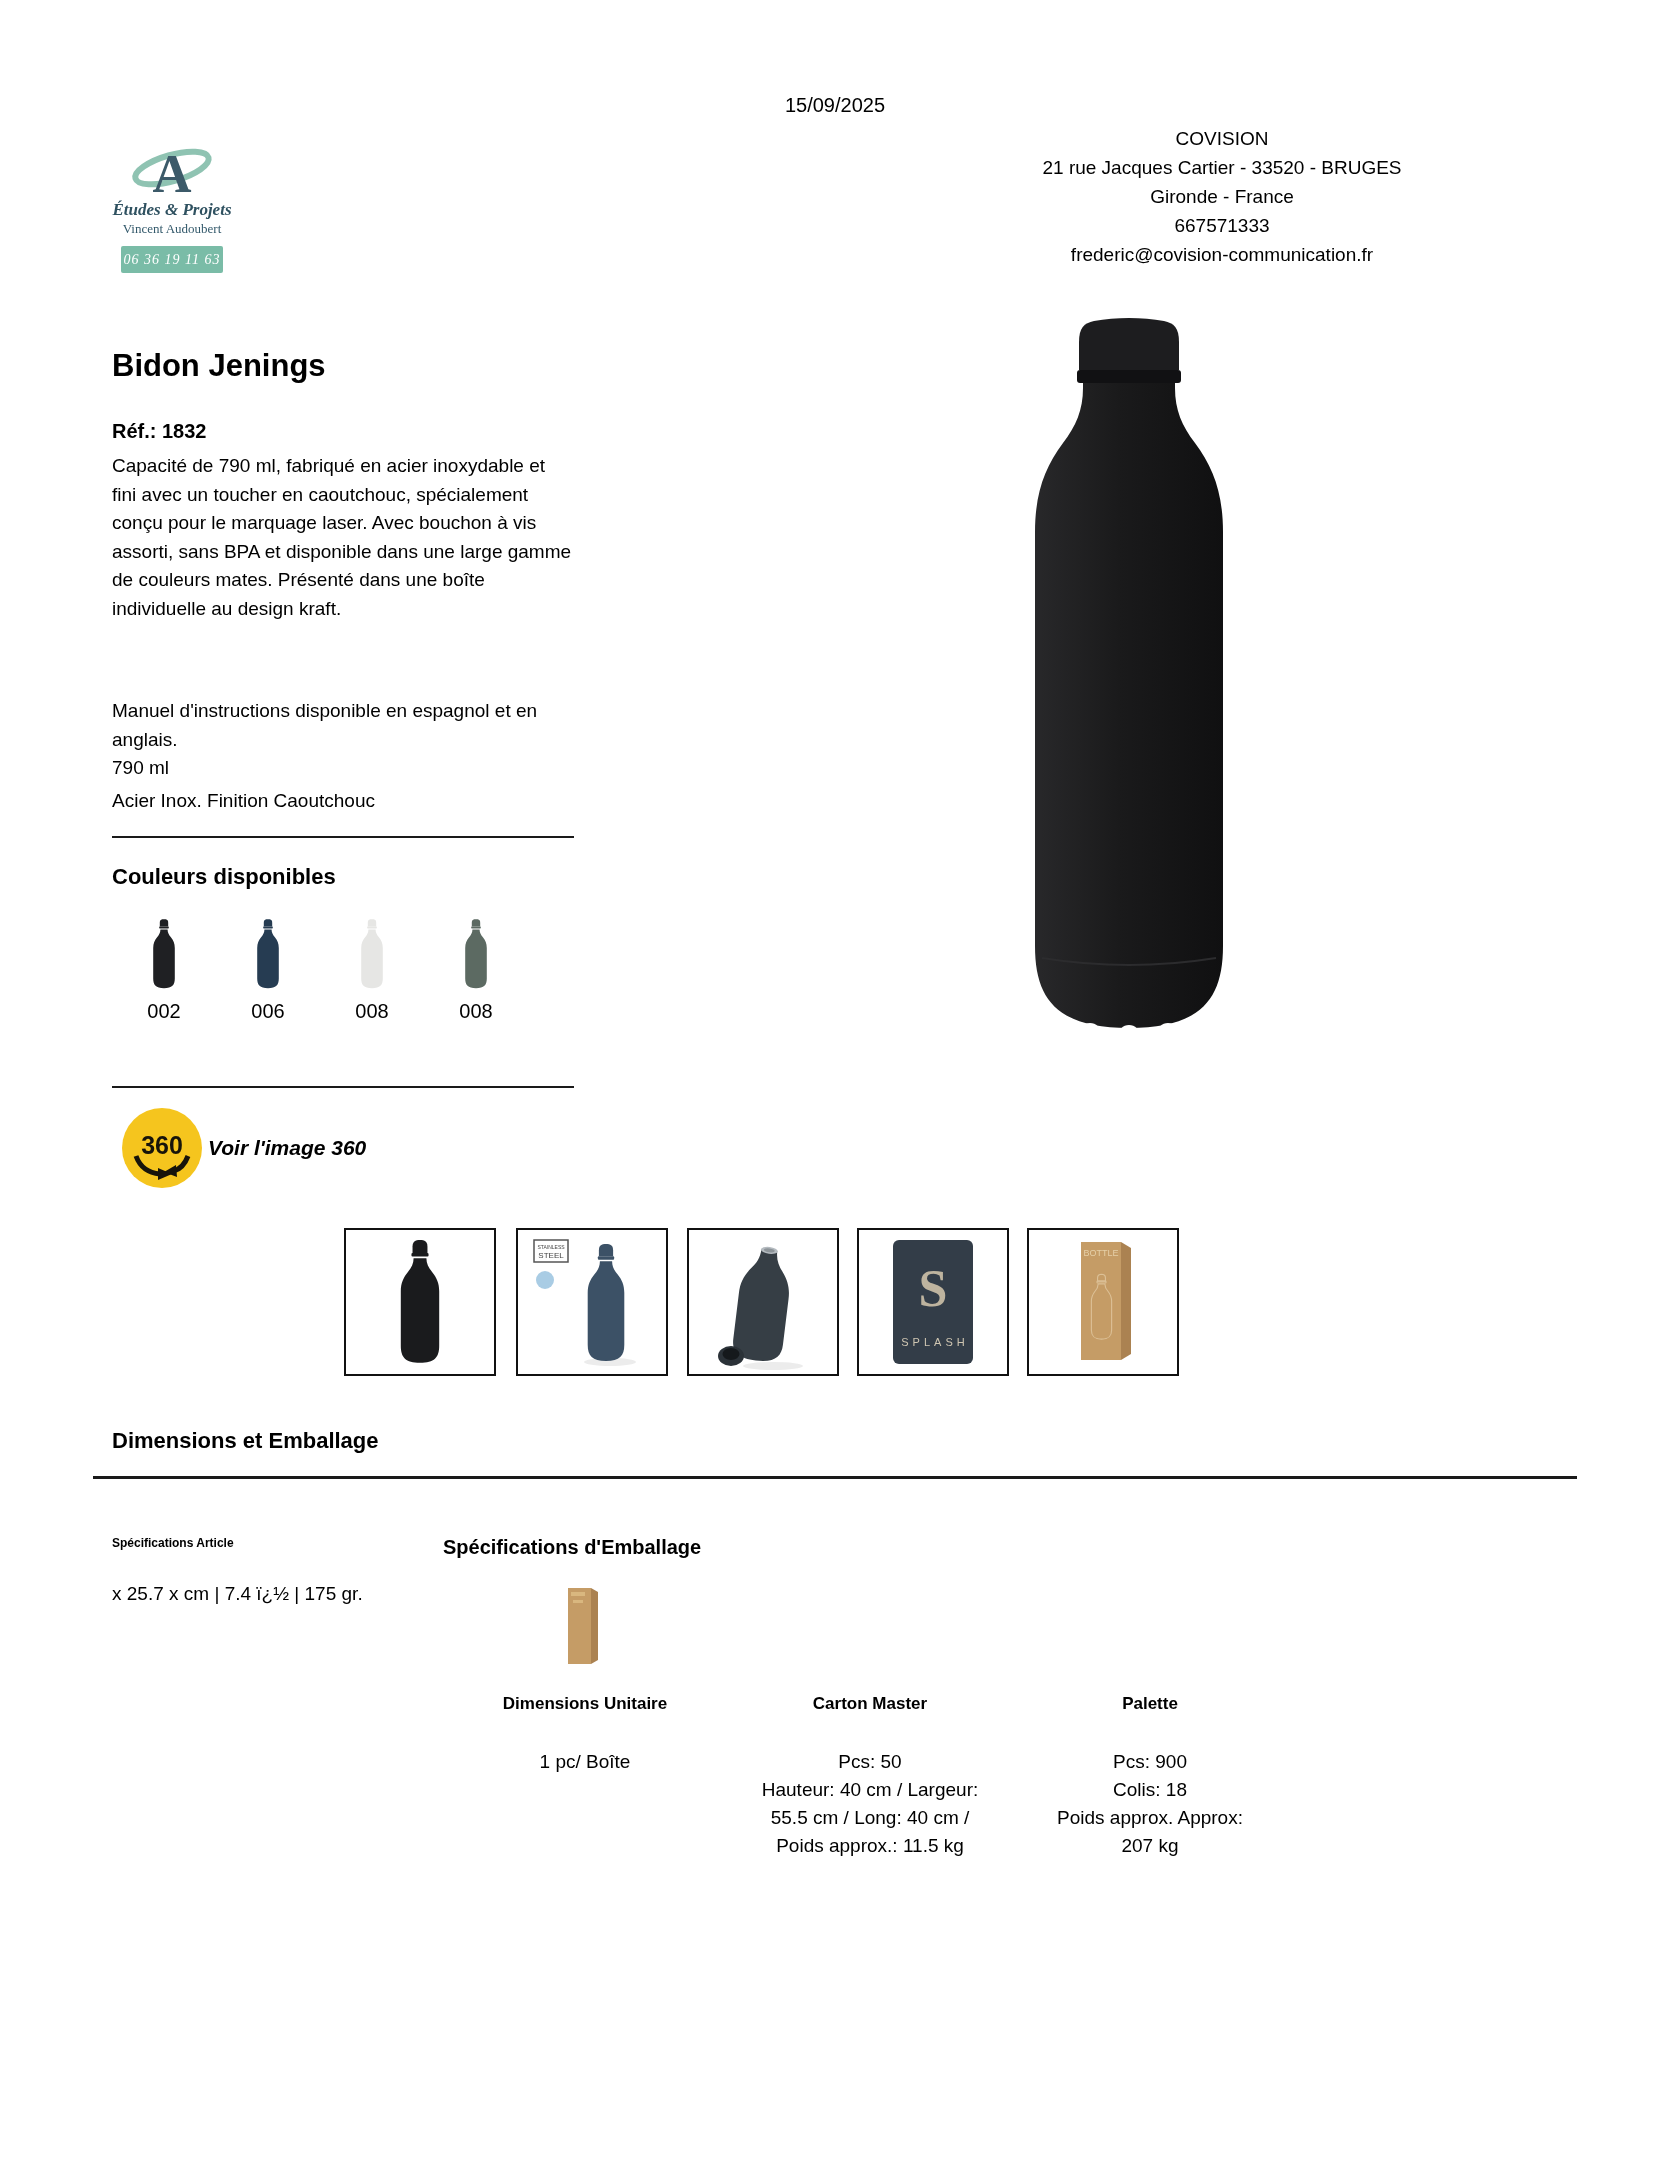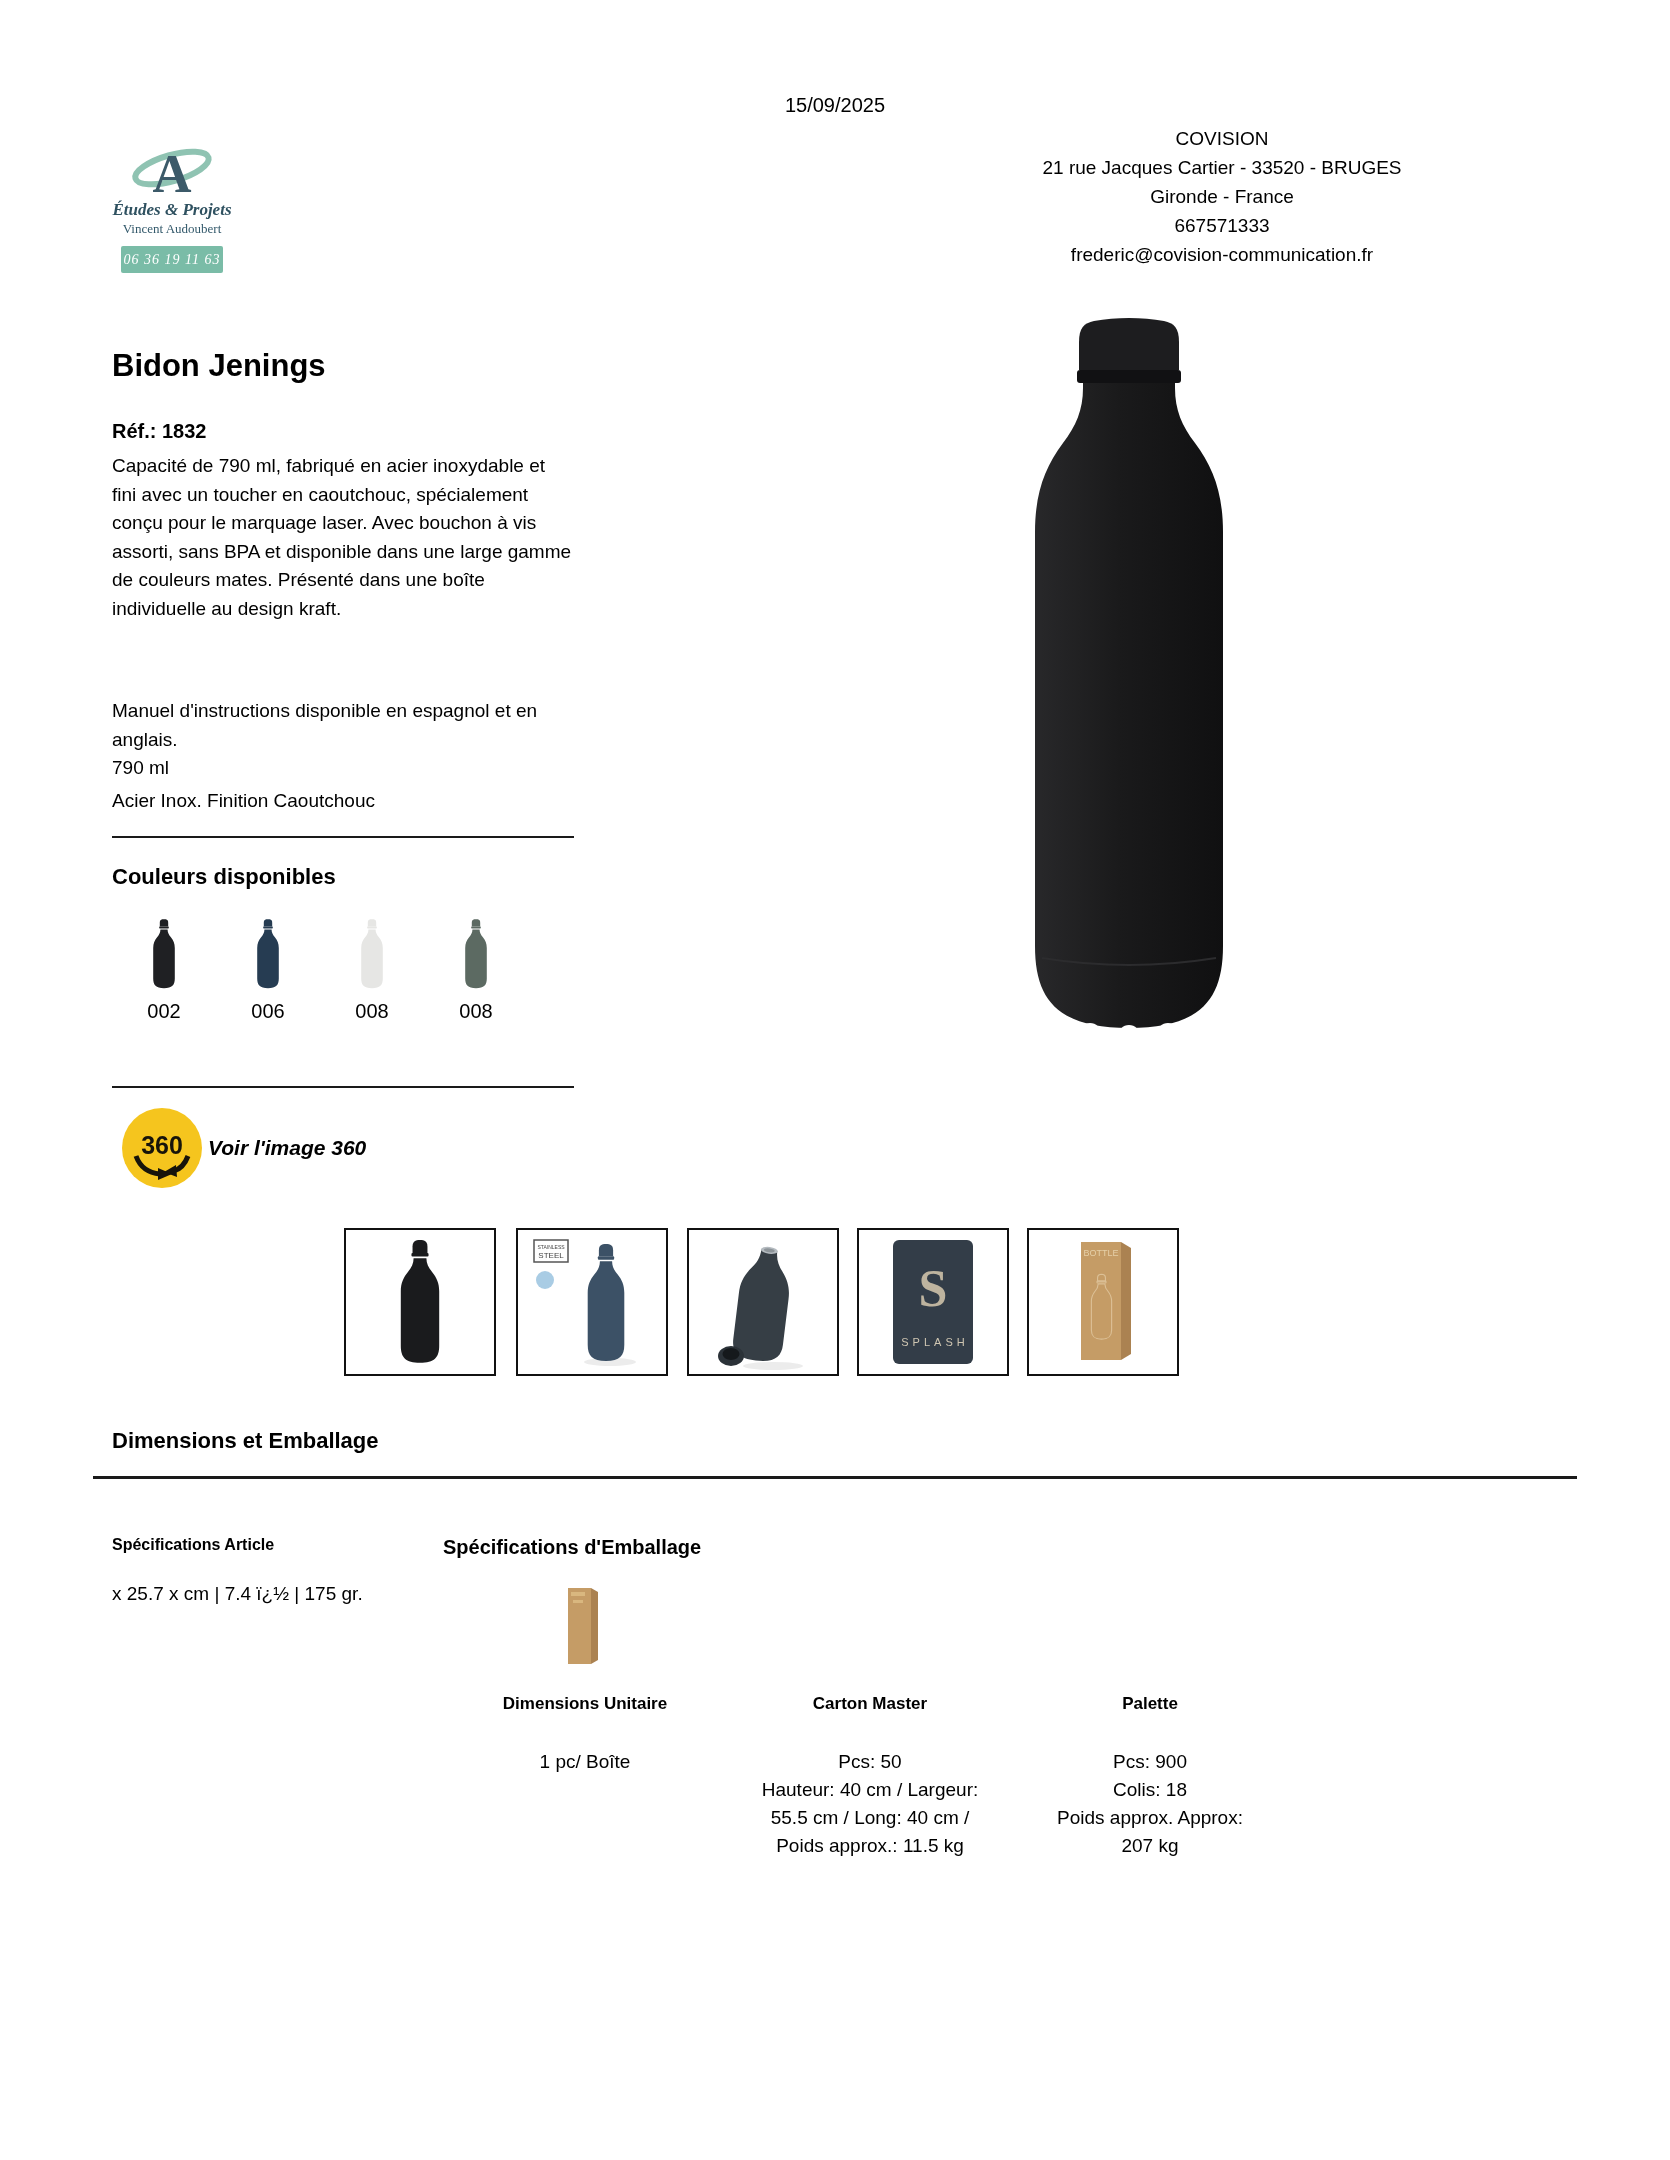--- a/index.html
+++ b/index.html
@@ -181,21 +181,21 @@
     <rect x="52" y="12" width="40" height="118" fill="#C59C66"></rect>
     <text x="72" y="26" text-anchor="middle" font-size="9" fill="#E6D0A8">BOTTLE</text>
     <use href="#bottle-shape" x="59" y="32" width="27" height="90" fill="none" stroke="#DCC096" stroke-width="2"></use>
   </svg>
 </div>
 
 <div class="abs b" style="left:112px;top:1428px;font-size:22px;">Dimensions et Emballage</div>
 
 <div class="abs divider" style="left:93px;top:1476px;width:1484px;height:3px;"></div>
 
-<div class="abs b" style="left:112px;top:1536px;font-size:16px;">Spécifications Article</div>
+<div class="abs b" style="left:112px;top:1536px;font-size:12px;">Spécifications Article</div>
 
 <div class="abs b" style="left:443px;top:1536px;font-size:20px;">Spécifications d'Emballage</div>
 
 <div class="abs" style="left:112px;top:1580px;width:262px;font-size:19px;line-height:28.5px;">x 25.7 x cm | 7.4 ï¿½ | 175 gr.</div>
 
 <svg class="abs" style="left:566px;top:1586px;" width="34" height="78" viewBox="0 0 34 78">
   <polygon points="25,2 32,6 32,74 25,78" fill="#AB8251"></polygon>
   <rect x="2" y="2" width="23" height="76" fill="#C59C66"></rect>
   <rect x="5" y="6" width="14" height="4" fill="#D9B77F"></rect>
   <rect x="7" y="14" width="10" height="3" fill="#D9B77F"></rect>

